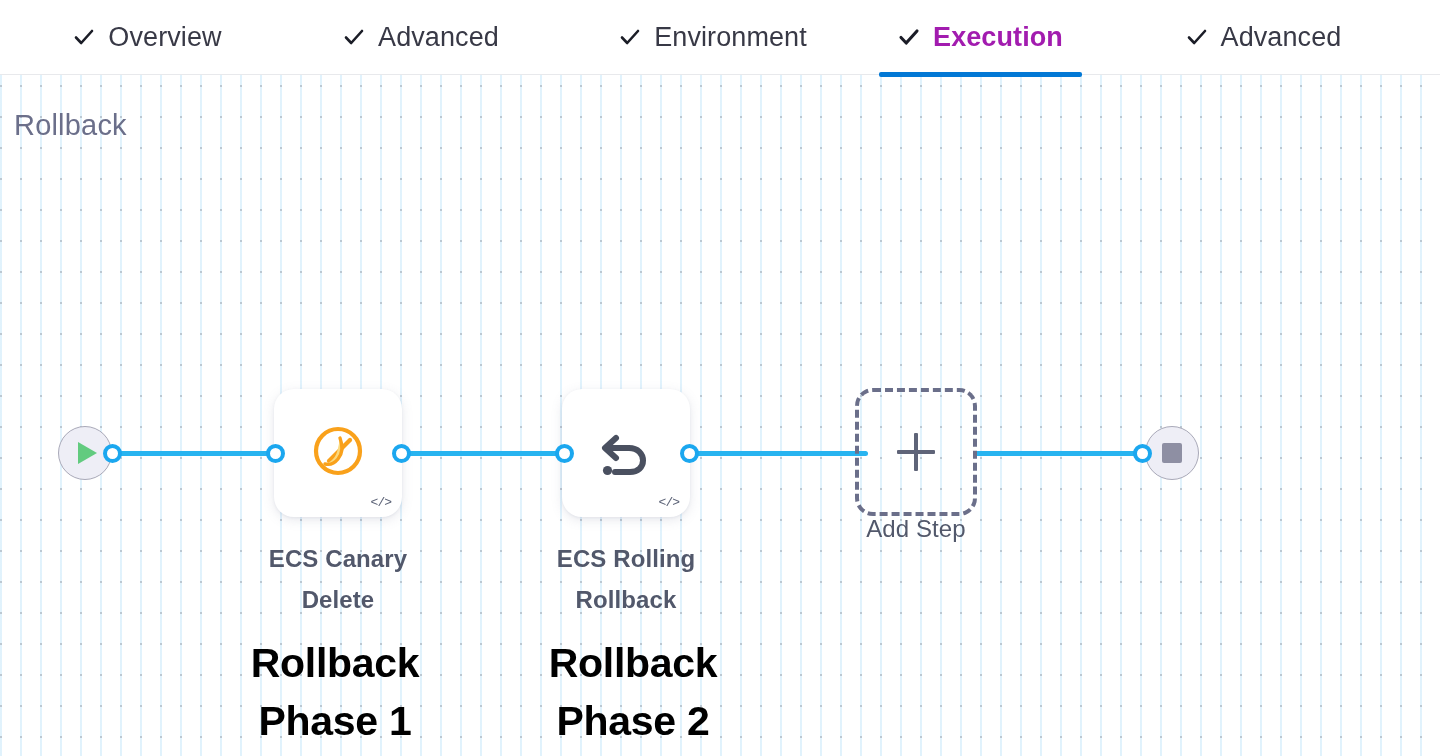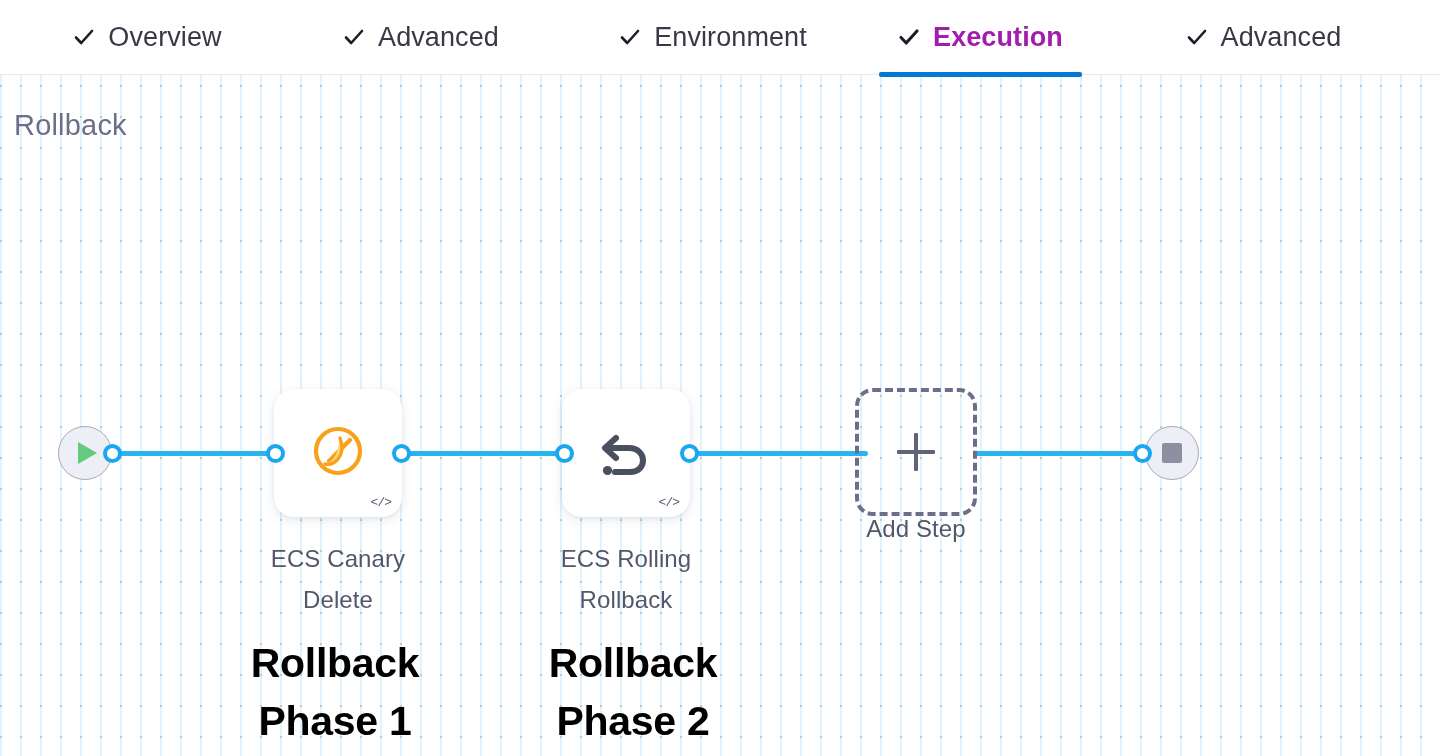--- a/index.html
+++ b/index.html
@@ -176,20 +176,21 @@
 
   
   .node-caption {
     position: absolute;
     text-align: center;
     font-size: 24px;
     color: #52586b;
     line-height: 1.72;
     white-space: pre-line;
     letter-spacing: 0.1px;
+    font-weight: bold;
   }
   .add-caption {
     position: absolute;
     text-align: center;
     font-size: 24px;
     color: #52586b;
     line-height: 1.2;
     letter-spacing: 0.1px;
   }
 

